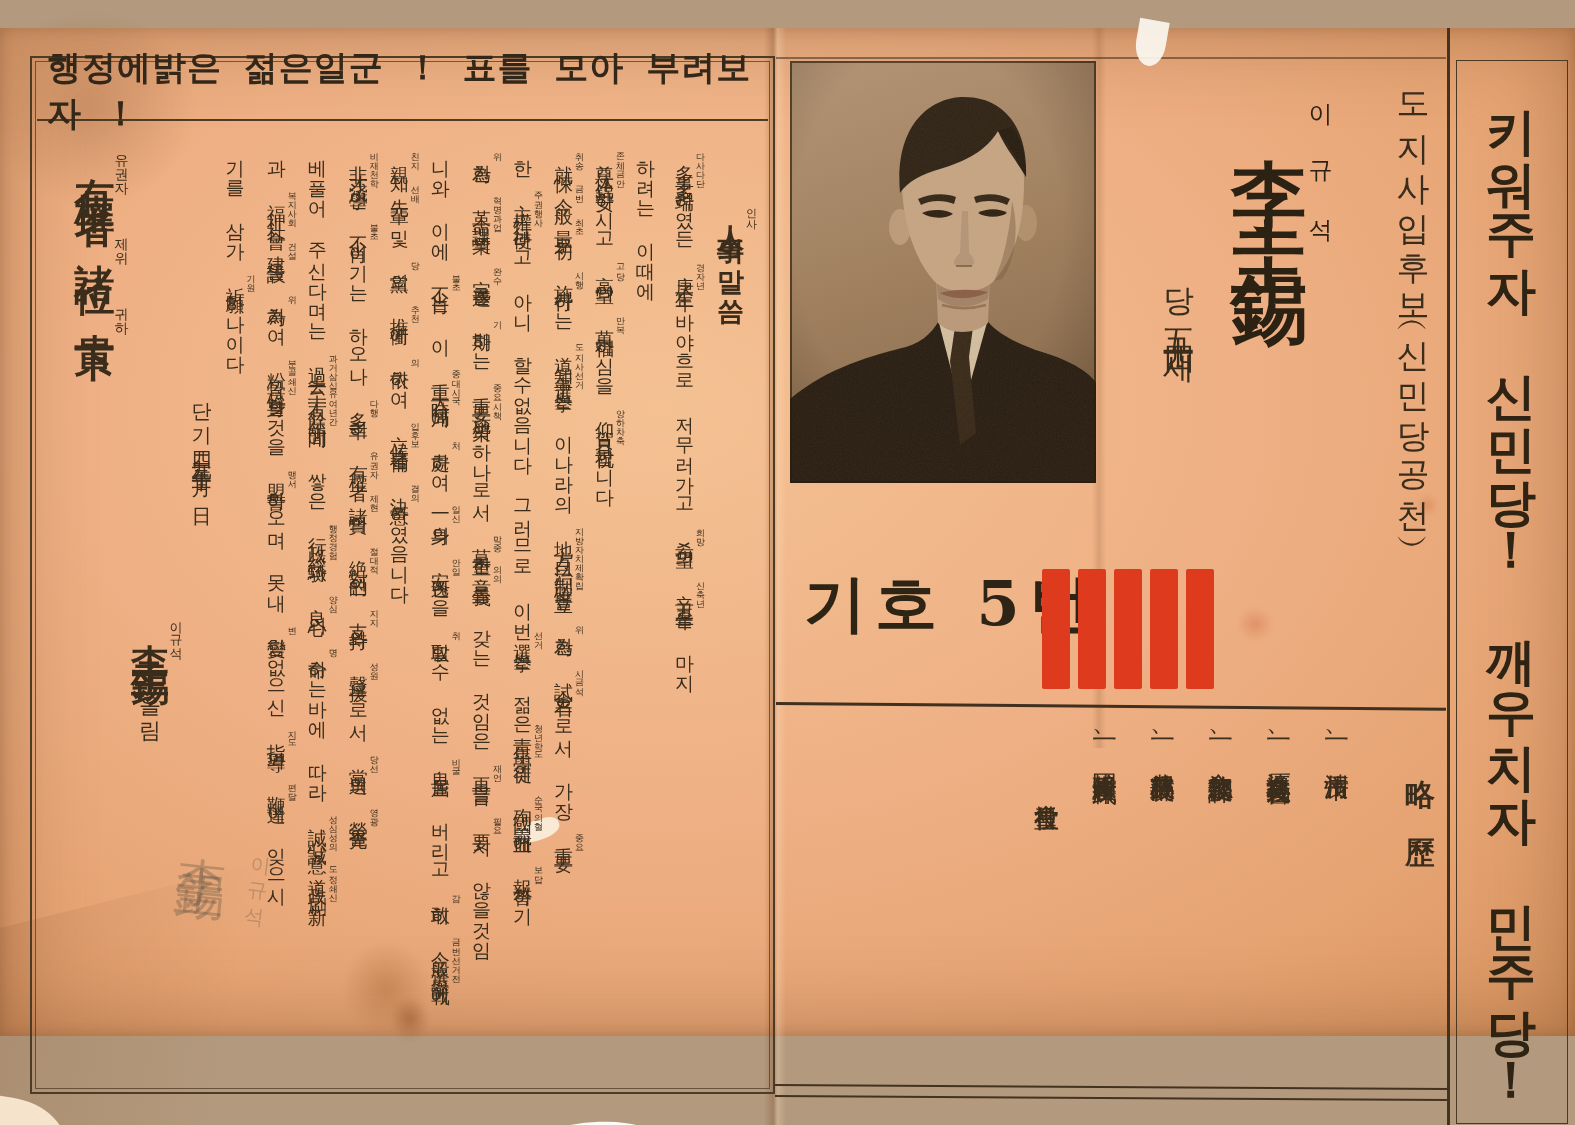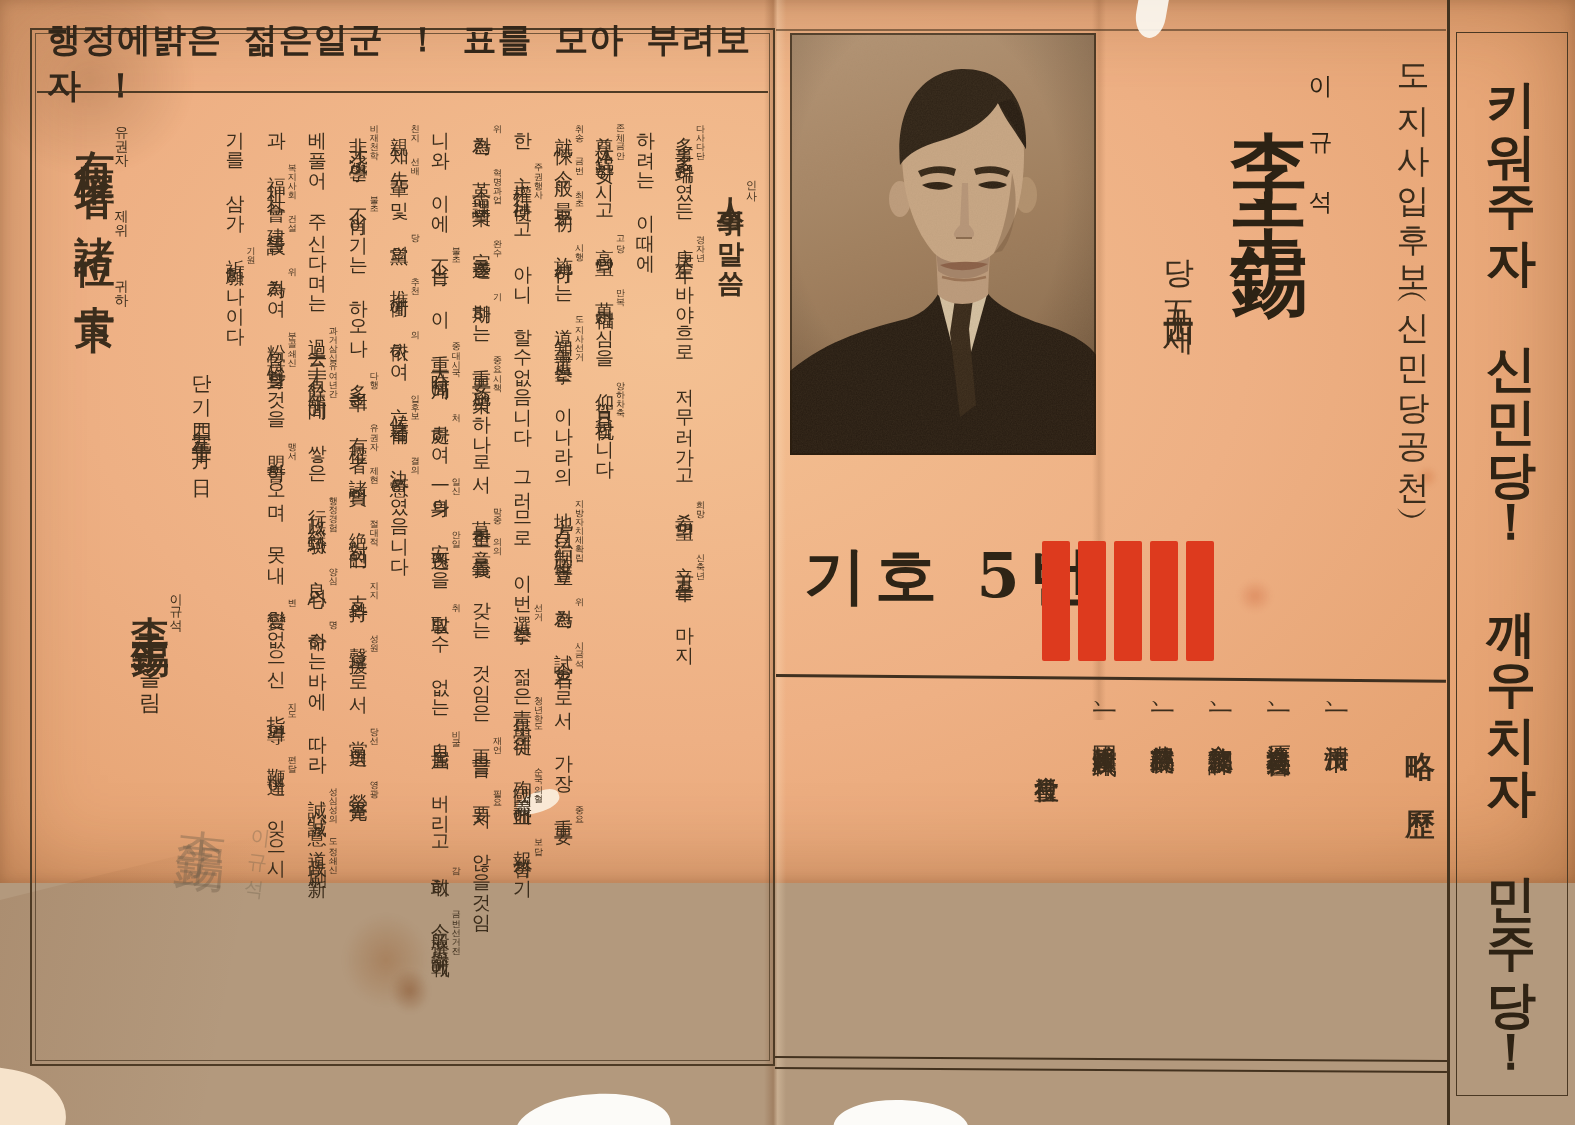--- a/index.html
+++ b/index.html
@@ -1,18 +1,18 @@
 <!DOCTYPE html>
 <html><head>
 <meta charset="utf-8">
 <style>
   html,body{margin:0;padding:0;}
   body{width:1575px;height:1125px;overflow:hidden;background:#b3997d;
        font-family:"DejaVu Sans","Liberation Sans",sans-serif;}
-  #scene{position:relative;width:1575px;height:883px;}
+  #scene{position:relative;width:1575px;height:1008px;margin-top:28px;}
   
   #paper{position:absolute;inset:0;
     background:radial-gradient(1300px 900px at 42% 38%,#f4c193 0%,#eeb084 45%,#e5a271 78%,#d6935f 100%);
     box-shadow:inset 0 0 90px rgba(96,54,22,.38), inset 0 0 14px rgba(80,45,18,.25);}
   .crease{position:absolute;pointer-events:none;}
   #crease-fold{left:764px;top:0;width:22px;height:1125px;
     background:linear-gradient(90deg,rgba(120,72,38,0),rgba(118,70,36,.30) 42%,rgba(255,231,200,.28) 62%,rgba(120,72,38,0));}
   #crease-right{left:1092px;top:0;width:14px;height:720px;
     background:linear-gradient(90deg,rgba(120,72,38,0),rgba(118,70,36,.18) 50%,rgba(120,72,38,0));}
   #crease-bl{left:-60px;top:860px;width:480px;height:320px;transform:rotate(-14deg);

